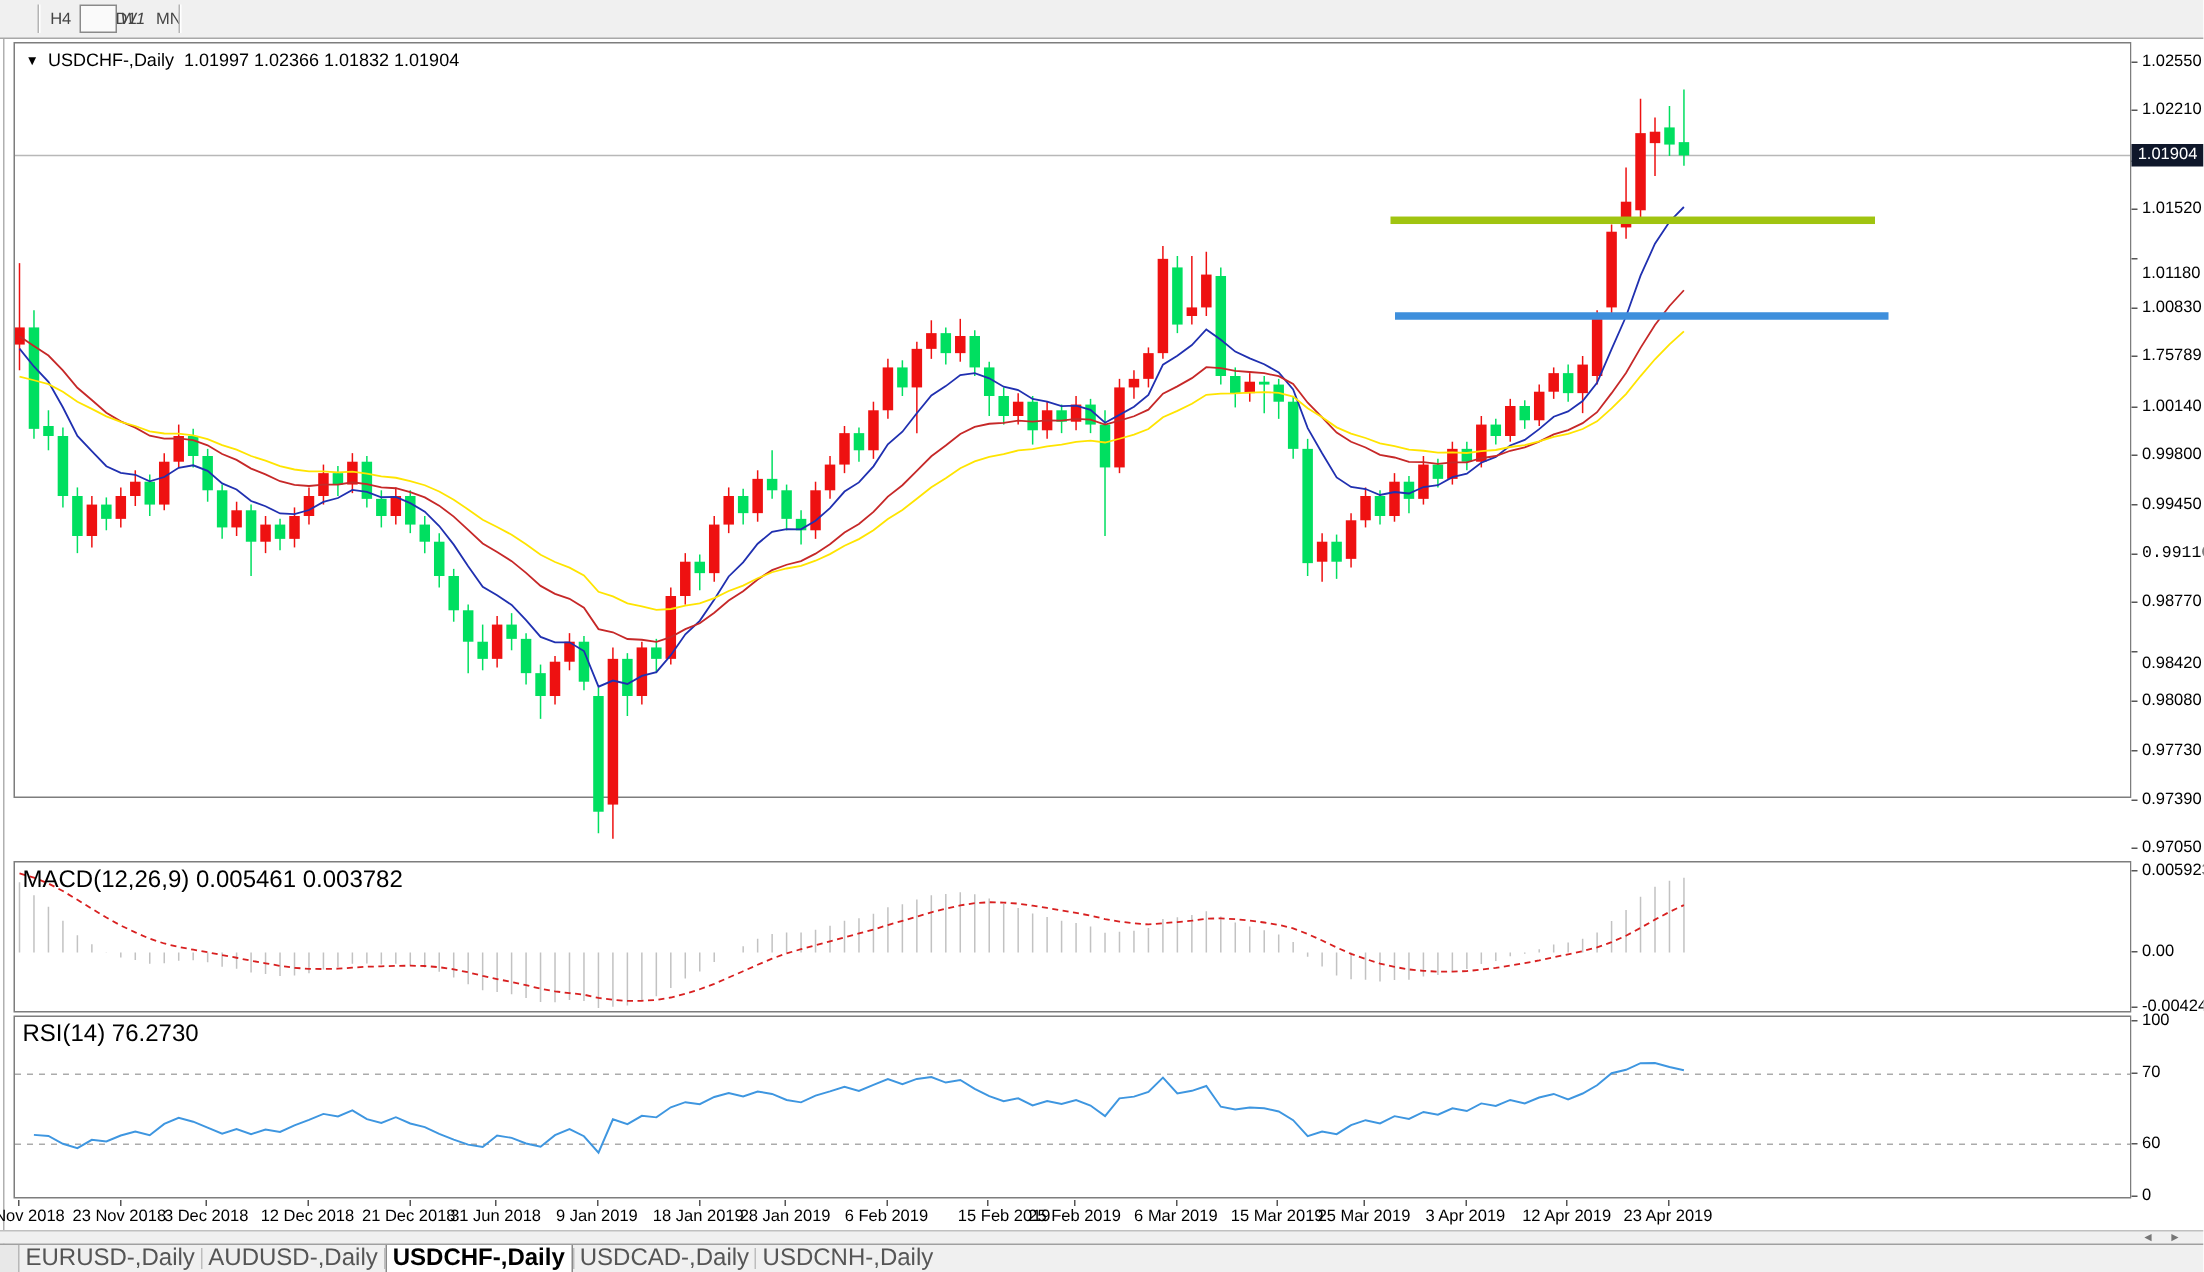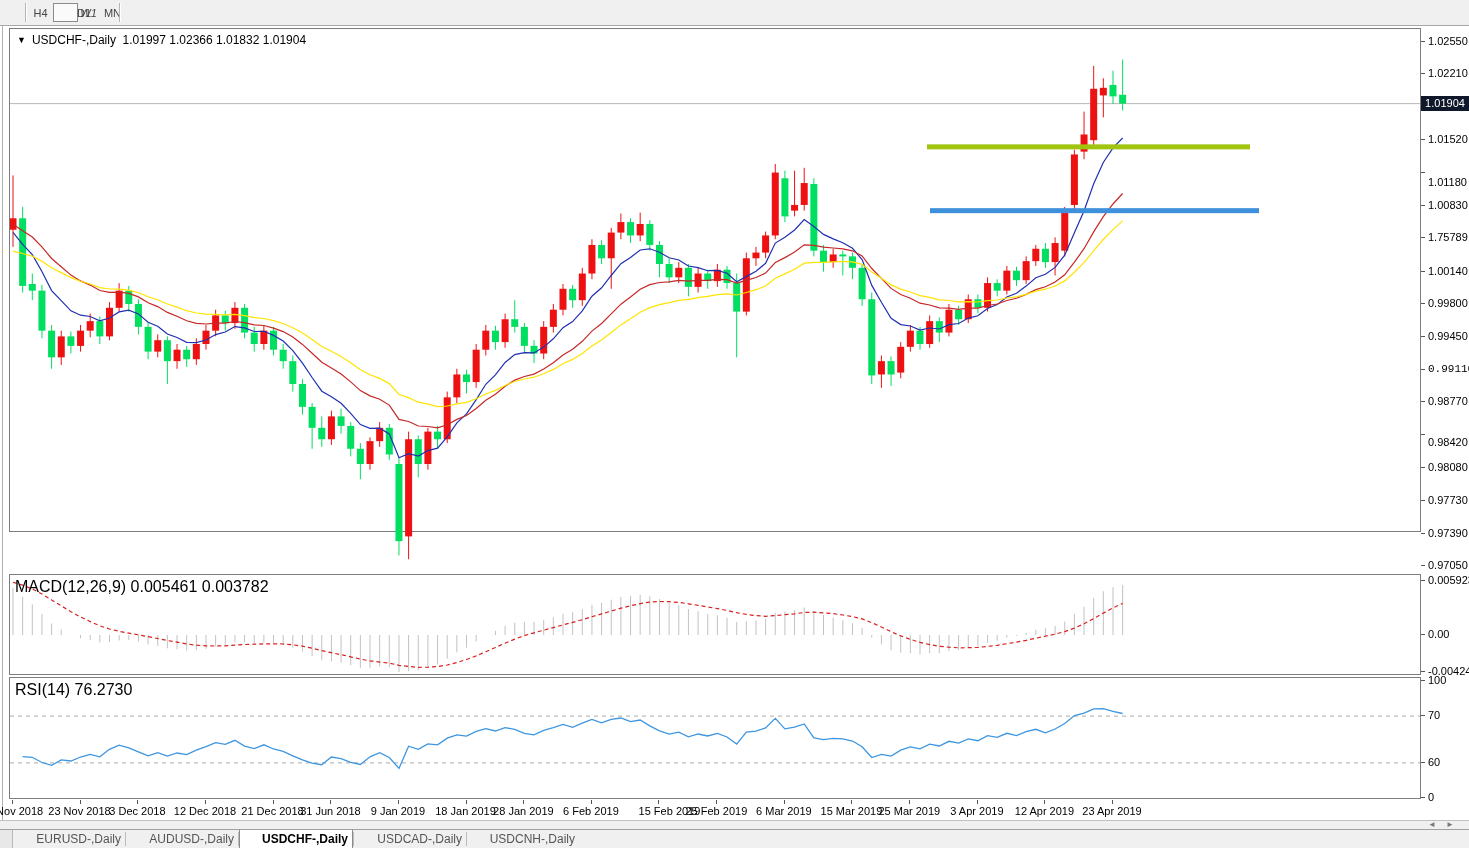--- a/index.html
+++ b/index.html
@@ -37,21 +37,21 @@
   .date-tick{position:absolute;top:0;width:1px;height:4px;background:#555;}
   .date-label{position:absolute;top:5px;width:90px;margin-left:-45px;text-align:center;font-size:11px;color:#000;white-space:nowrap;}
 
   
   .scroll-strip{position:absolute;left:0;top:820px;width:1469px;height:9px;background:#f0f0f0;border-top:1px solid #c0c0c0;box-sizing:border-box;}
   .scroll-arrow{position:absolute;top:-1px;font-size:8px;color:#777;height:9px;line-height:9px;cursor:default;}
 
   
   .tab-bar{position:absolute;left:0;top:829px;width:1469px;height:19px;background:#f0f0f0;border-top:1px solid #a0a0a0;box-sizing:border-box;display:flex;align-items:stretch;}
   .tab-stub{width:12px;border-right:1px solid #b8b8b8;background:#e8e8e8;}
-  .tab{min-width:104px;text-align:right;font-size:12px;line-height:18px;color:#555;padding:0 4px;position:relative;cursor:default;}
+  .tab{min-width:104px;text-align:center;font-size:16px;line-height:18px;color:#555;padding:0 4px;position:relative;cursor:default;}
   .tab.active{background:#fff;color:#000;font-weight:bold;border-left:1px solid #8a8a8a;border-right:1px solid #8a8a8a;}
   .tab-sep{width:1px;background:#bdbdbd;margin:2px 0;}
 </style>
 </head>
 <body>
 
 <div id="app">
 
   <div class="toolbar">
     <div class="tb-sep" style="left:25px"></div>

